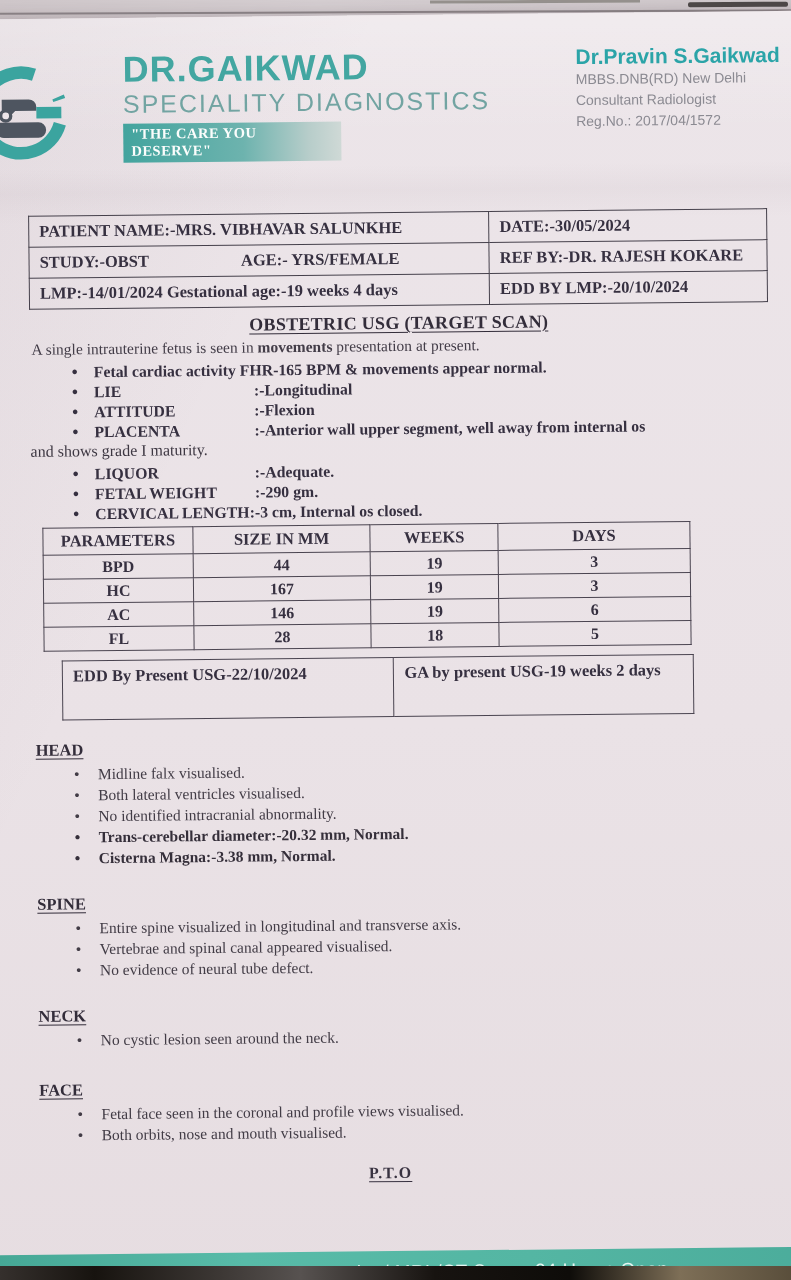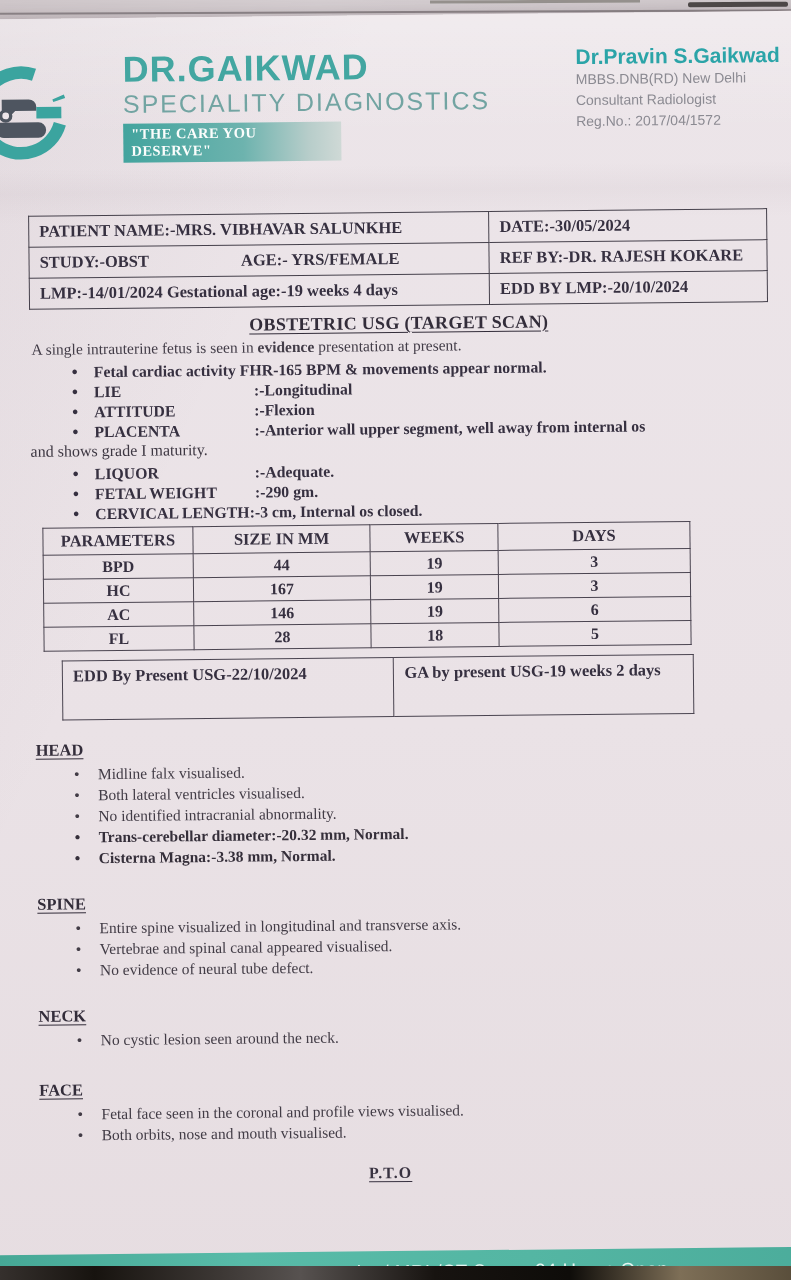--- a/index.html
+++ b/index.html
@@ -140,21 +140,21 @@
       </tr>
       <tr>
         <td class="c-left">LMP:-14/01/2024 Gestational age:-19 weeks 4 days</td>
         <td>EDD BY LMP:-20/10/2024</td>
       </tr>
     </tbody>
       </table>
 
     <h1 class="title">OBSTETRIC USG (TARGET SCAN)</h1>
 
-    <p class="intro"><span>A single intrauterine fetus is seen in </span><b>evidence</b><span> presentation at present.</span></p>
+    <p class="intro"><span>A single intrauterine fetus is seen in </span><b>movements</b><span> presentation at present.</span></p>
 
     <ul class="findings">
       <li class="bullet">Fetal cardiac activity FHR-165 BPM &amp; movements appear normal.</li>
       <li class="bullet"><span class="lbl">LIE</span><span>:-Longitudinal</span></li>
       <li class="bullet"><span class="lbl">ATTITUDE</span><span>:-Flexion</span></li>
       <li class="bullet"><span class="lbl">PLACENTA</span><span>:-Anterior wall upper segment, well away from internal os</span></li>
     </ul>
     <div class="cont">and shows grade I maturity.</div>
     <ul class="findings">
       <li class="bullet"><span class="lbl">LIQUOR</span><span>:-Adequate.</span></li>

